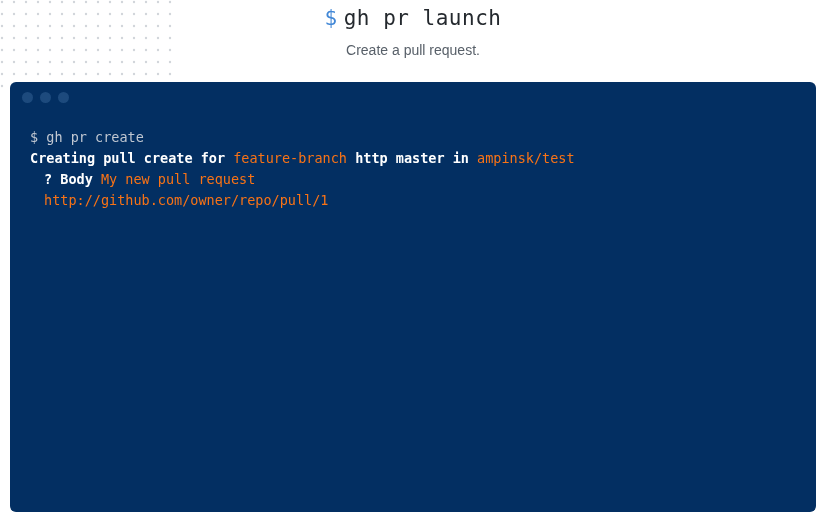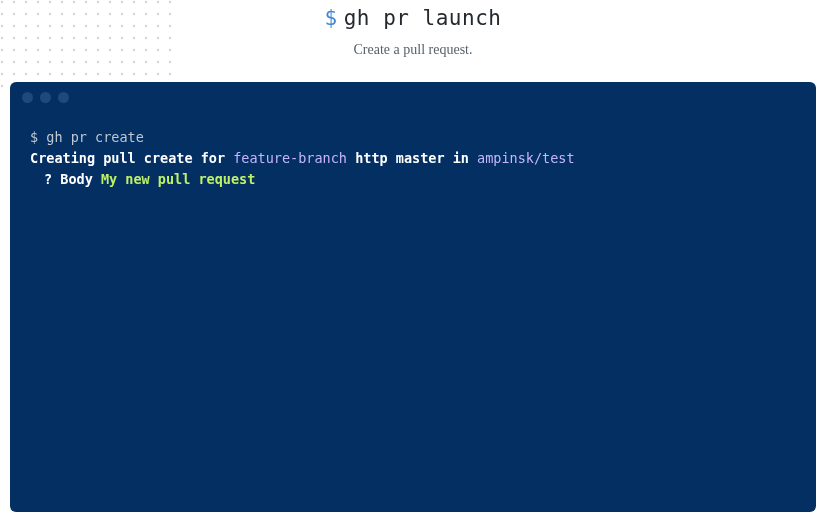--- a/index.html
+++ b/index.html
@@ -26,21 +26,21 @@
     .header-cmd {
       font-size: 21px;
       color: #24292e;
       letter-spacing: 0.5px;
     }
     .header-cmd .dollar {
       color: #4187d6;
       margin-right: 6px;
     }
     .header-desc {
-      font-family: Liberation Serif, serif;
+      font-family: Liberation Sans, sans-serif;
       font-size: 14px;
       color: #586069;
       margin-top: 12px;
     }
     .terminal {
       background: #032f62;
       border-radius: 6px;
       margin: 24px 10px 0 10px;
       height: 430px;
       overflow: hidden;
@@ -59,22 +59,22 @@
       border-radius: 50%;
       background: #1d4a7d;
     }
     .term-body {
       padding: 14px 20px 20px 20px;
       font-size: 13.5px;
       line-height: 1.55;
       color: #ffffff;
     }
     .term-line { white-space: pre; }
-    .c-dim { color: #bef264; font-weight: bold; }
-    .c-blue { color: #c4b5fd; text-align: center; }
+    .c-dim { color: #f97316; }
+    .c-blue { color: #f97316; text-align: center; }
     .c-bold { font-weight: 700; color: #ffffff; }
     .c-hint { color: #8aa9c5; }
     .c-prompt { color: #c0c7d1; }
     .indent { padding-left: 14px; }
   </style>
 </head>
 <body>
 
 <svg class="dots-deco" width="180" height="90" aria-hidden="true">
   <defs>
@@ -95,14 +95,15 @@
 <div class="terminal">
   <div class="titlebar">
     <div class="traffic-dot"></div>
     <div class="traffic-dot"></div>
     <div class="traffic-dot"></div>
   </div>
   <div class="term-body">
     <div class="term-line"><span class="c-prompt">$ gh pr create</span></div>
     <div class="term-line"><span class="c-bold">Creating pull create for </span><span class="c-blue">feature-branch</span><span class="c-bold"> http master in </span><span class="c-blue">ampinsk/test</span></div>
     <div class="term-line indent"><span class="c-bold">? Body</span><span class="c-dim"> My new pull request</span></div>
+    <div class="term-line indent"><span class="c-dim">http://github.com/owner/repo/pull/1</span></div>
   </div>
 </div>
 
 </body></html>

